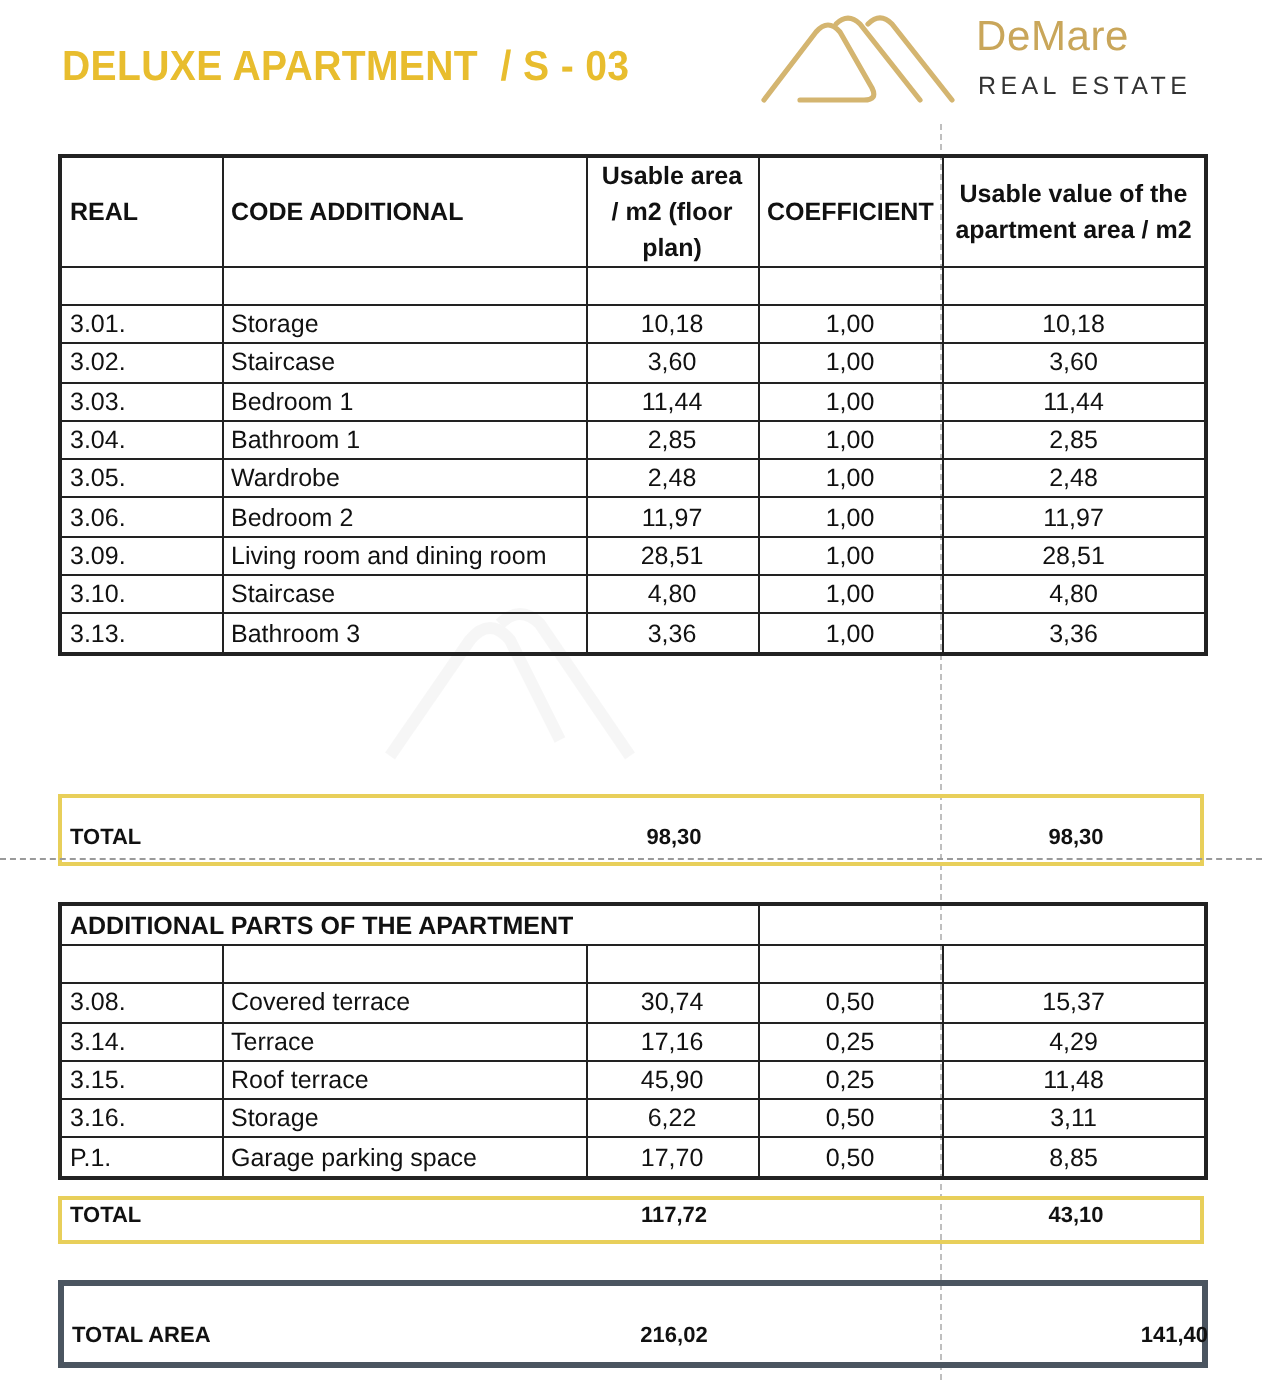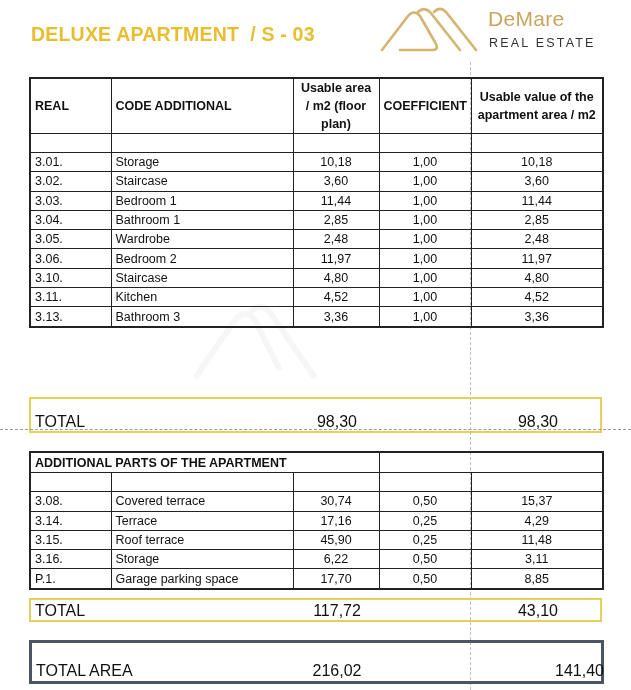--- a/index.html
+++ b/index.html
@@ -16,21 +16,21 @@
   .hdash { position: absolute; left: 0; top: 429px; width: 631px; border-top: 1px dashed #9a9a9a; }
 
   table { position: absolute; border-collapse: collapse; table-layout: fixed; font-size: 12.5px; }
   td { padding: 0 4px; border: 1px solid #222; height: 18.3px; line-height: 18px; overflow: hidden; white-space: nowrap; }
   td.c { text-align: center; }
   .main { left: 29px; top: 77px; width: 573px; border: 2px solid #222; }
   .main .hdr td { font-weight: bold; height: 54px; line-height: 18px; white-space: normal; }
   .main .blank td { height: 18px; }
   col.c1 { width: 81px; } col.c2 { width: 182px; } col.c3 { width: 86px; } col.c4 { width: 92px; } col.c5 { width: 132px; }
 
-  .totalbox { position: absolute; left: 29px; width: 569px; border: 2px solid #e8cf5a; font-weight: normal; font-size: 16px; }
+  .totalbox { position: absolute; left: 29px; width: 569px; border: 2px solid #e8cf5a; font-weight: bold; font-size: 11px; }
   .totalbox .lbl { position: absolute; left: 4px; }
   .totalbox .v1 { position: absolute; left: 263px; width: 86px; text-align: center; }
   .totalbox .v2 { position: absolute; left: 441px; width: 132px; text-align: center; }
   .t1 { top: 397px; height: 32px; }
   .t1 span { top: 14px; }
   .t2 { top: 598px; height: 20px; }
   .t2 span { top: 2px; }
   .t3 { top: 640px; height: 38px; border-color: #4b5560; border-width: 3px; }
   .t3 span { top: 19px; }
   .t3 .v1 { left: 262px; } .t3 .v2 { left: 440px; text-align: right; }
@@ -126,32 +126,32 @@
         <td class="c">2,48</td>
       </tr>
       <tr>
         <td>3.06.</td>
         <td>Bedroom 2</td>
         <td class="c">11,97</td>
         <td class="c">1,00</td>
         <td class="c">11,97</td>
       </tr>
       <tr>
+        <td>3.09.</td>
+        <td>Living room and dining room</td>
+        <td class="c">28,51</td>
+        <td class="c">1,00</td>
+        <td class="c">28,51</td>
+      </tr>
+      <tr>
         <td>3.10.</td>
         <td>Staircase</td>
         <td class="c">4,80</td>
         <td class="c">1,00</td>
         <td class="c">4,80</td>
-      </tr>
-      <tr>
-        <td>3.11.</td>
-        <td>Kitchen</td>
-        <td class="c">4,52</td>
-        <td class="c">1,00</td>
-        <td class="c">4,52</td>
       </tr>
       <tr>
         <td>3.13.</td>
         <td>Bathroom 3</td>
         <td class="c">3,36</td>
         <td class="c">1,00</td>
         <td class="c">3,36</td>
       </tr>
     </tbody>
 </table>

